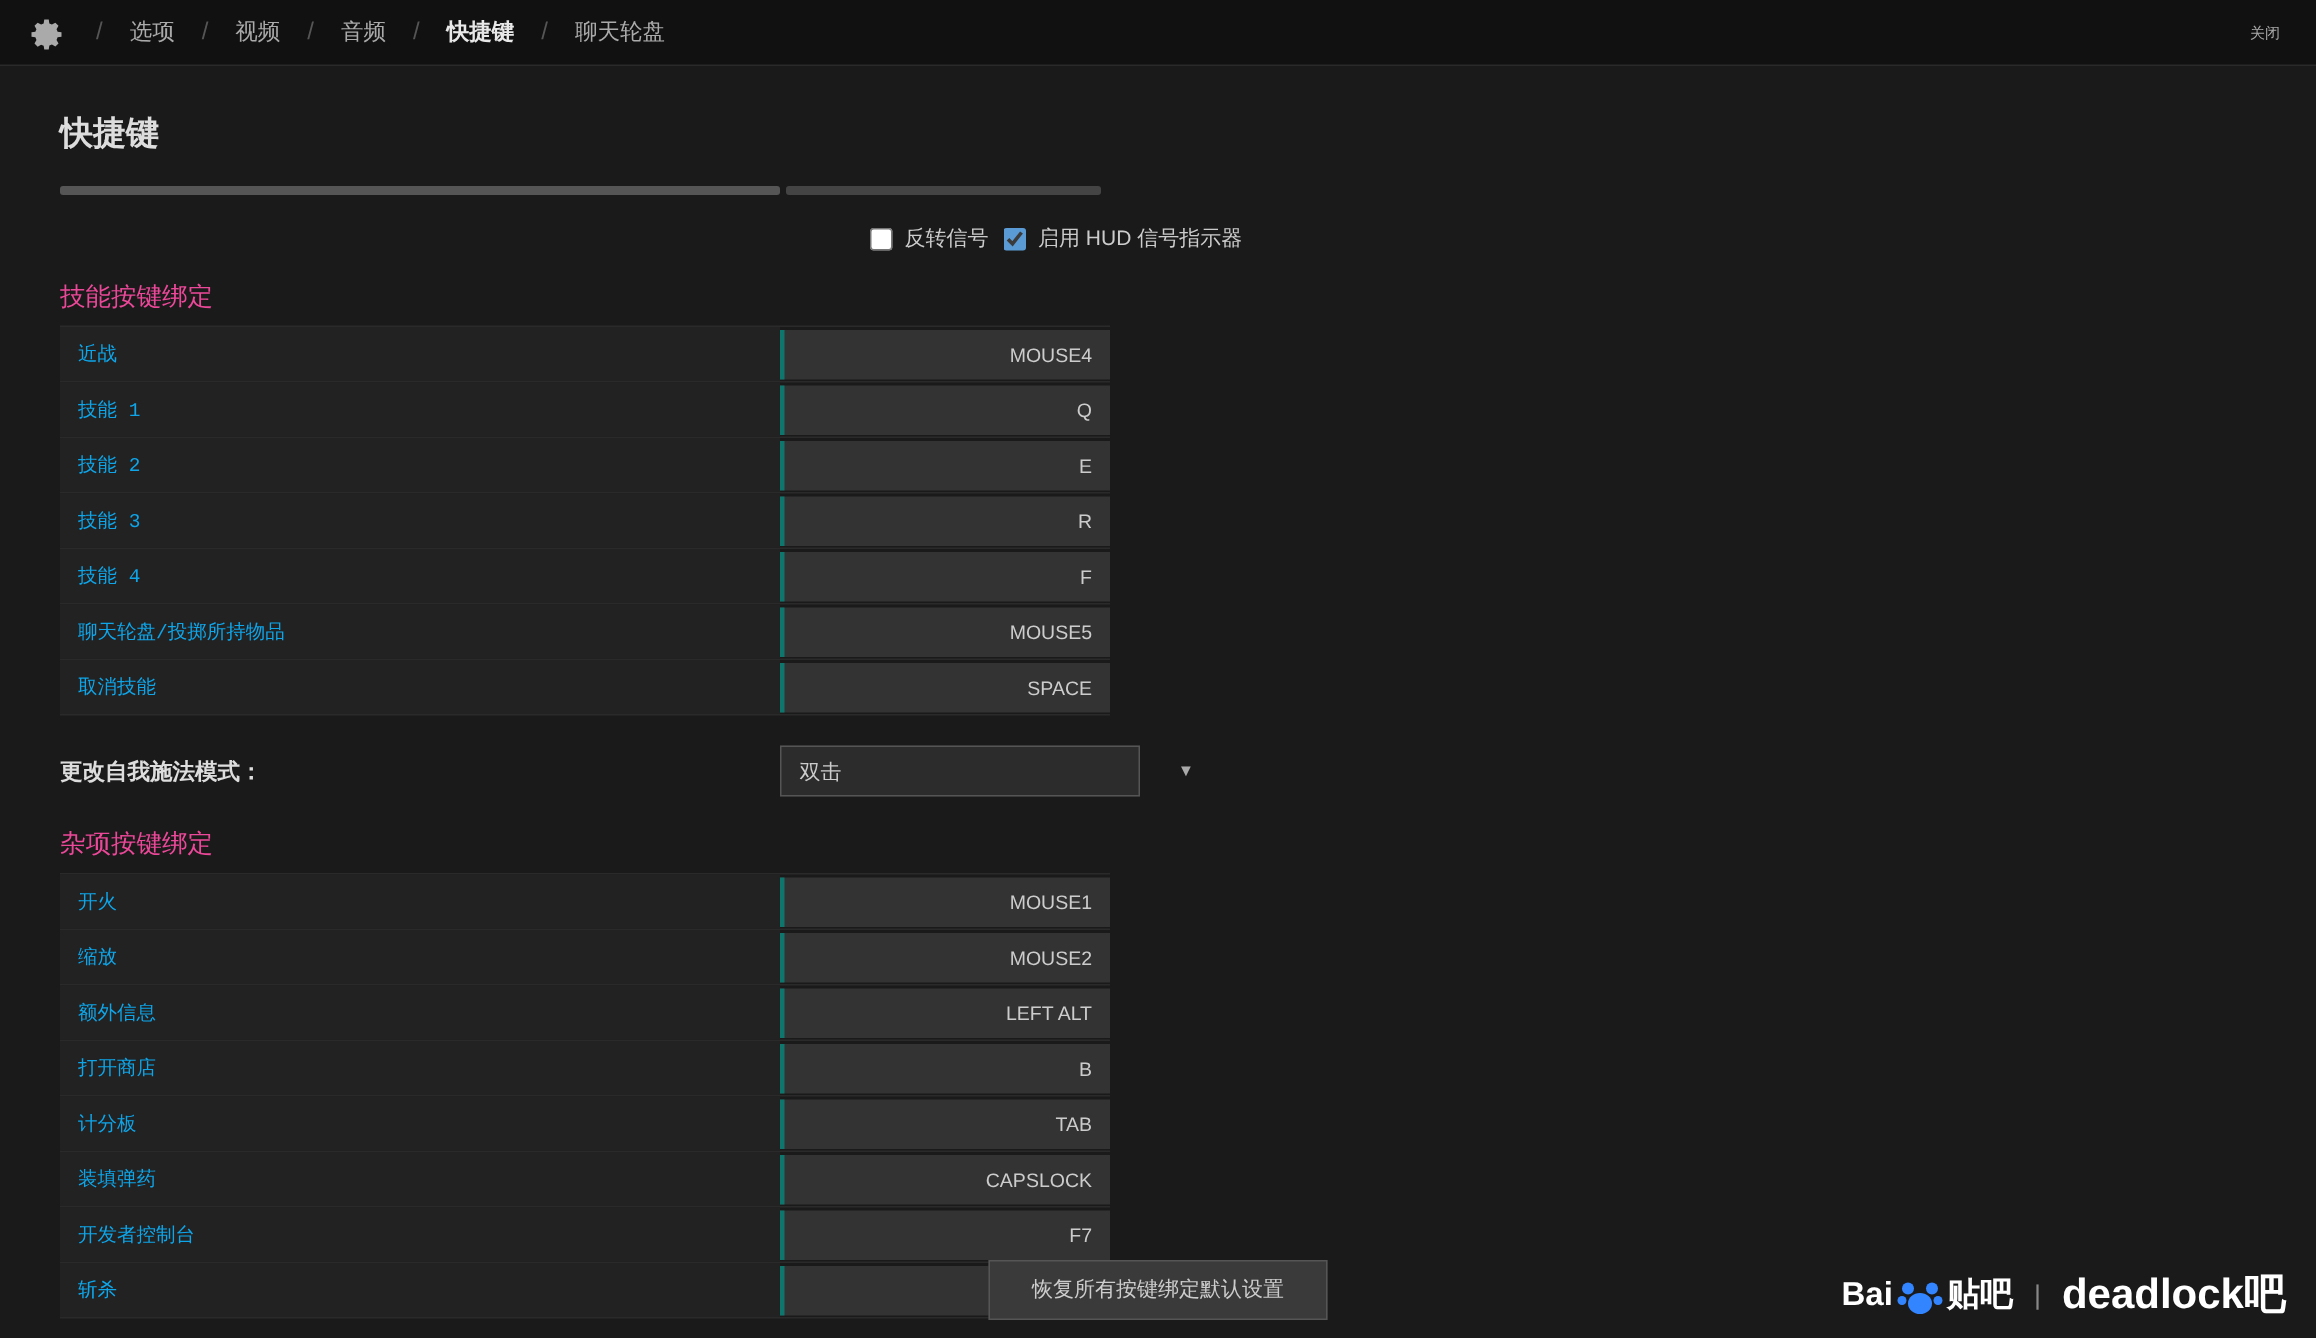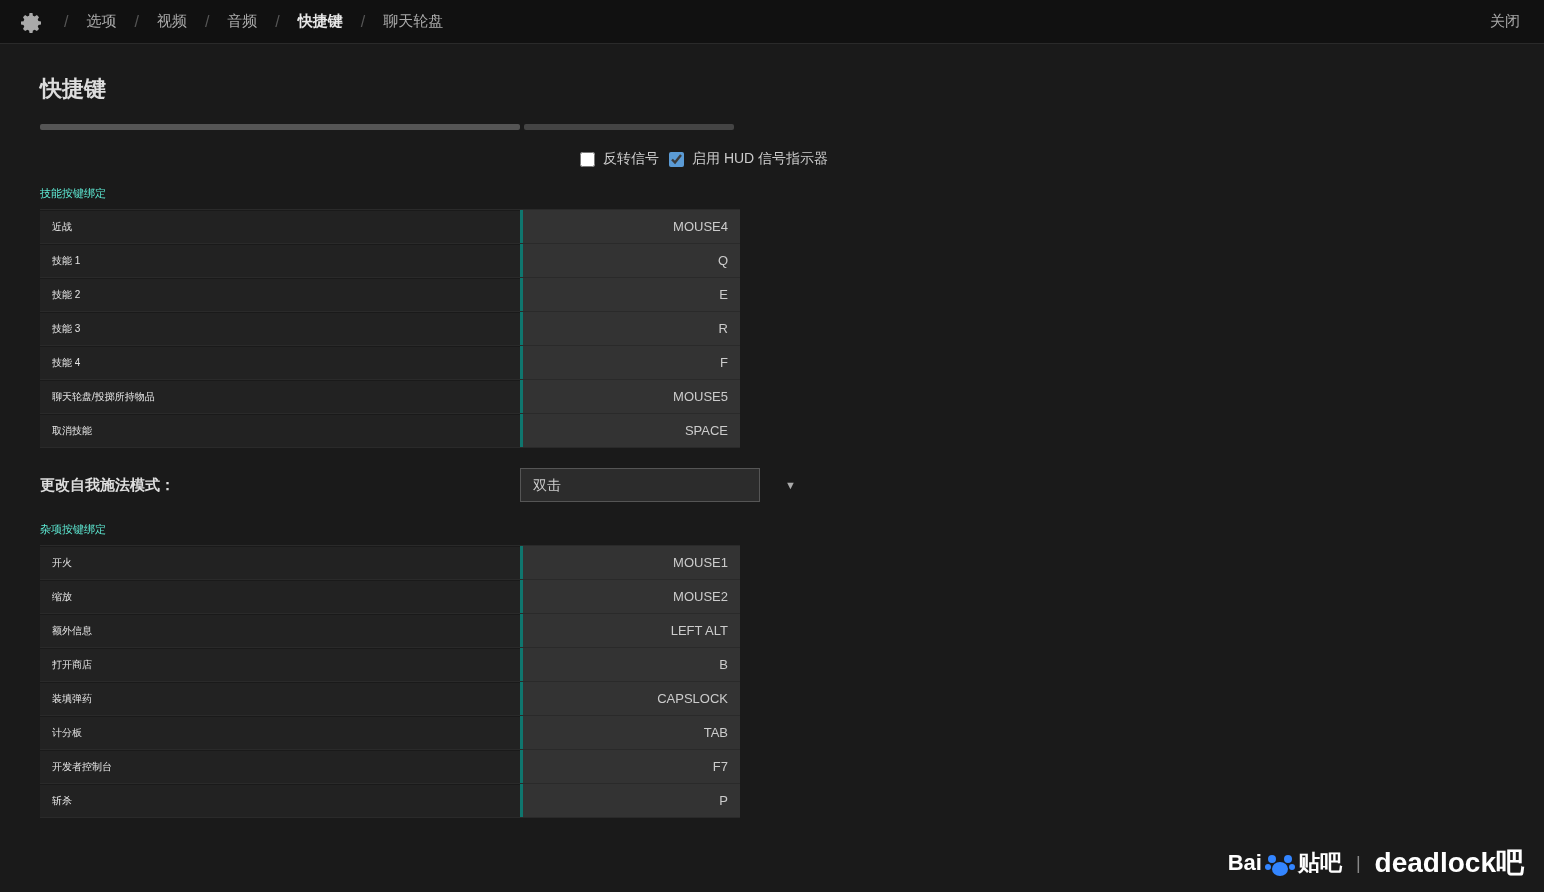--- a/index.html
+++ b/index.html
@@ -39,21 +39,21 @@
       font-size: 15px;
     }
     .top-nav .nav-item.active {
       color: #e8e8e8;
       font-weight: bold;
     }
     .top-nav .close-btn {
       margin-left: auto;
       color: #aaa;
       cursor: pointer;
-      font-size: 15px;
+      font-size: 10px;
       padding: 4px 8px;
     }
 
     
     .main {
       display: flex;
       height: calc(892px - 44px);
     }
 
     
@@ -114,22 +114,22 @@
       cursor: pointer;
     }
     .checkbox-row label {
       color: #ccc;
       font-size: 14px;
       cursor: pointer;
     }
 
     
     .section-title {
-      font-size: 11px;
-      color: #5eead4;
+      font-size: 17px;
+      color: #ec4899;
       margin-bottom: 8px;
       margin-top: 4px;
     }
 
     
     .keybind-table {
       width: 700px;
       border-collapse: collapse;
       margin-bottom: 20px;
     }
@@ -137,23 +137,24 @@
       display: flex;
       align-items: center;
       border-bottom: 1px solid #2a2a2a;
     }
     .keybind-row:first-child {
       border-top: 1px solid #2a2a2a;
     }
     .keybind-label {
       flex: 0 0 480px;
       padding: 9px 12px;
-      color: #e5e5e5;
-      font-size: 10px;
+      color: #0ea5e9;
+      font-size: 13px;
       background: #222;
+      font-family: Liberation Mono, monospace;
     }
     .keybind-key {
       flex: 1;
       padding: 9px 12px;
       background: #333;
       text-align: right;
       color: #ccc;
       font-size: 13px;
       cursor: pointer;
       border-left: 3px solid #0f766e;
@@ -343,37 +344,40 @@
         </div>
         <div class="keybind-row">
           <div class="keybind-label">额外信息</div>
           <div class="keybind-key">LEFT ALT</div>
         </div>
         <div class="keybind-row">
           <div class="keybind-label">打开商店</div>
           <div class="keybind-key">B</div>
         </div>
         <div class="keybind-row">
+          <div class="keybind-label">计分板</div>
+          <div class="keybind-key">TAB</div>
+        </div>
+        <div class="keybind-row">
           <div class="keybind-label">装填弹药</div>
           <div class="keybind-key">CAPSLOCK</div>
         </div>
         <div class="keybind-row">
-          <div class="keybind-label">计分板</div>
-          <div class="keybind-key">TAB</div>
-        </div>
-        <div class="keybind-row">
           <div class="keybind-label">开发者控制台</div>
           <div class="keybind-key">F7</div>
         </div>
         <div class="keybind-row">
           <div class="keybind-label">斩杀</div>
           <div class="keybind-key">P</div>
         </div>
       </div>
 
+    <div class="bottom-bar">
+      <button class="restore-btn">恢复所有按键绑定默认设置</button>
+    </div>
   </div>
 </div>
 
 <div class="watermark">
   <div class="watermark-logo">
     <span class="watermark-text">Bai</span>
     <svg width="36" height="36" viewBox="0 0 36 36">
       <circle cx="10" cy="14" r="4" fill="#3385FF"></circle>
       <circle cx="26" cy="14" r="4" fill="#3385FF"></circle>
       <circle cx="6" cy="22" r="3" fill="#3385FF"></circle>

